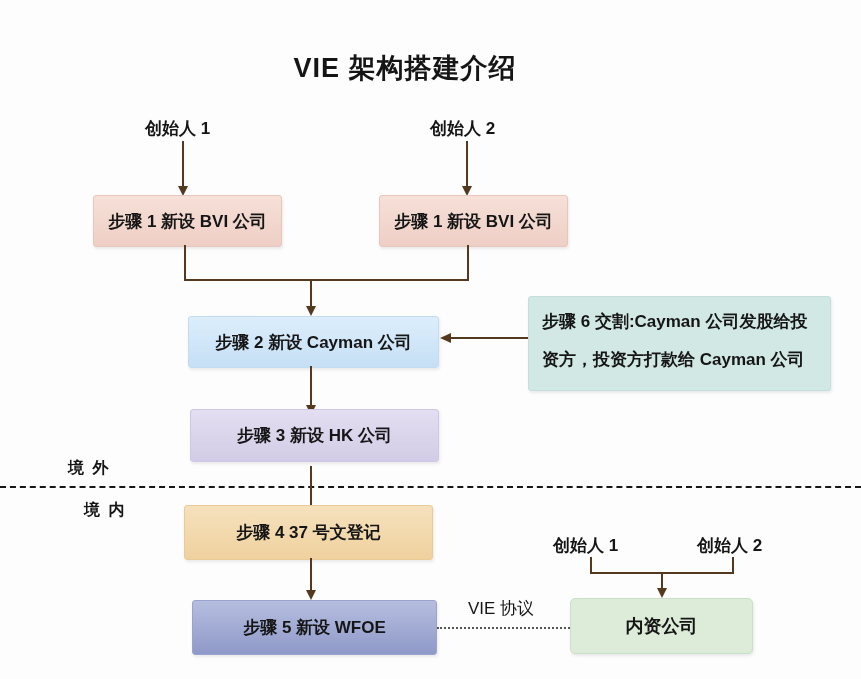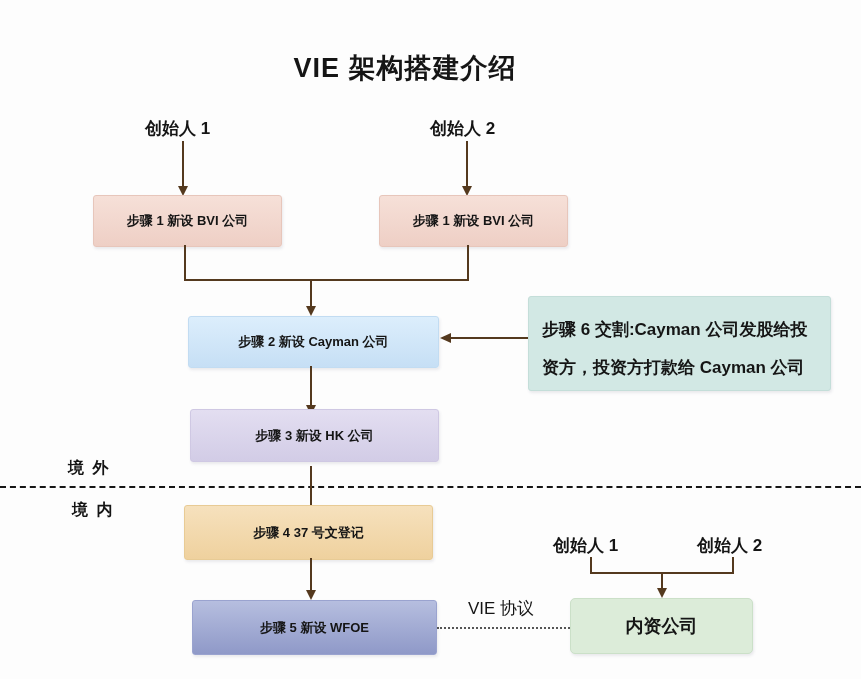--- a/index.html
+++ b/index.html
@@ -10,39 +10,39 @@
     font-family:Liberation Sans, sans-serif;
     color:#151515;
     overflow:hidden;
   }
   .title{
     position:absolute;left:230px;top:50px;width:350px;
     text-align:center;font-size:27px;font-weight:bold;letter-spacing:1px;
   }
   .node{
     position:absolute;display:flex;align-items:center;justify-content:center;
-    font-weight:bold;font-size:13px;border-radius:3px;
+    font-weight:bold;font-size:17px;border-radius:3px;
     box-shadow:1px 2px 3px rgba(60,60,90,.10);
     text-align:center;
   }
   .step1L{left:93px;top:195px;width:187px;height:50px;
     background:linear-gradient(#f6e0d8,#eecfc5);border:1px solid #e7c6bb;}
   .step1R{left:379px;top:195px;width:187px;height:50px;
     background:linear-gradient(#f6e0d8,#eecfc5);border:1px solid #e7c6bb;}
   .step2{left:188px;top:316px;width:249px;height:50px;
     background:linear-gradient(#dceefc,#c6dff5);border:1px solid #c2dcf2;}
   .step3{left:190px;top:409px;width:247px;height:51px;
     background:linear-gradient(#e3def1,#d2cce6);border:1px solid #cfc8e3;}
   .step4{left:184px;top:505px;width:247px;height:53px;
     background:linear-gradient(#f6e1bd,#efd19e);border:1px solid #e8cb95;}
   .step5{left:192px;top:600px;width:243px;height:53px;
     background:linear-gradient(#b6bedf,#8f99c8);border:1px solid #9aa3cf;}
   .step6{left:528px;top:296px;width:303px;height:95px;
     background:#d2e8e4;border:1px solid #c4ded9;
-    display:block;text-align:left;padding:14px 0 0 13px;box-sizing:border-box;
+    display:block;text-align:left;padding:6px 0 0 13px;box-sizing:border-box;
     line-height:38px;font-size:17px;}
   .domestic{left:570px;top:598px;width:181px;height:54px;
     background:#dcecd9;border:1px solid #cbe0c8;border-radius:5px;font-size:18px;}
   .lbl{position:absolute;font-weight:bold;font-size:17px;white-space:nowrap;}
   .region{font-size:16px;letter-spacing:2px;}
   .vie-lbl{font-weight:normal;font-size:17px;}
   .vline,.hline{position:absolute;background:#54391e;}
   .vline{width:2px;}
   .hline{height:2px;}
   .ah-down{position:absolute;width:0;height:0;
@@ -97,21 +97,21 @@
 
   <div class="vline" style="left:310px;top:366px;height:40px;"></div>
   <div class="ah-down" style="left:306px;top:405px;"></div>
 
   <div class="node step3">
     <span>步骤 3  新设 HK 公司</span>
   </div>
 
   <div class="lbl region" style="left:68px;top:458px;">境 外</div>
   <div class="divider"></div>
-  <div class="lbl region" style="left:72px;top:500px;text-align:center;">境 内</div>
+  <div class="lbl region" style="left:84px;top:500px;text-align:center;">境 内</div>
 
   <div class="vline" style="left:310px;top:466px;height:39px;"></div>
 
   <div class="node step4">
     <span>步骤 4  37 号文登记</span>
   </div>
 
   <div class="vline" style="left:310px;top:558px;height:33px;"></div>
   <div class="ah-down" style="left:306px;top:590px;"></div>
 

